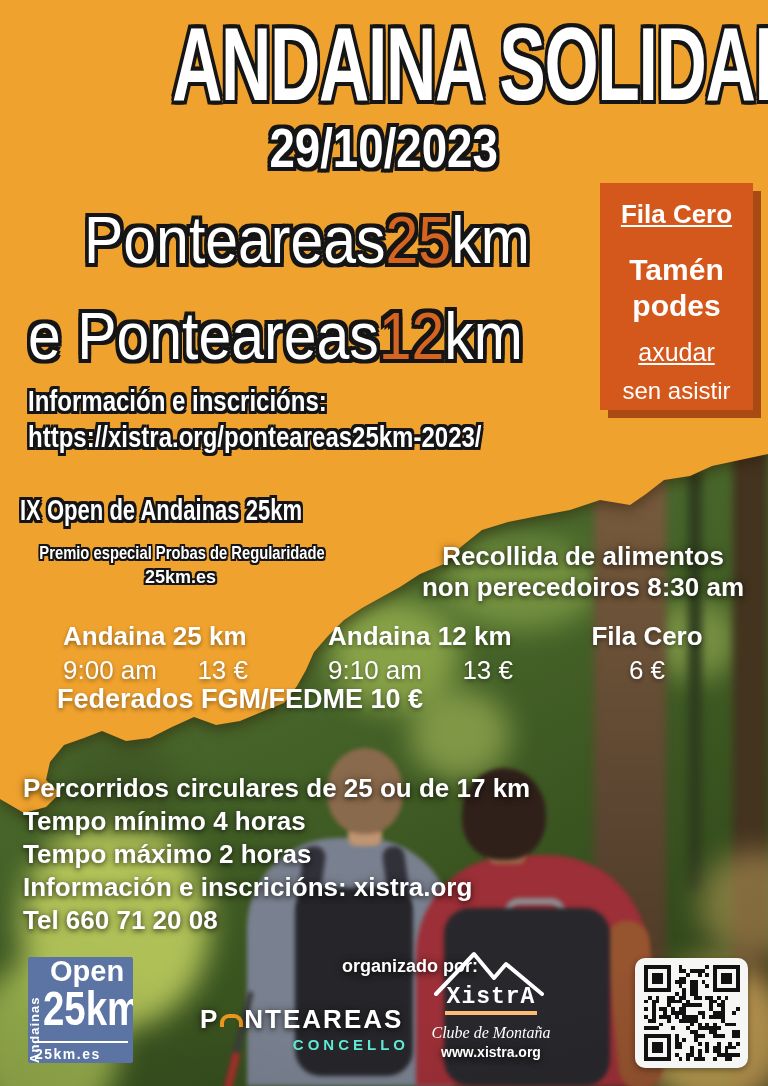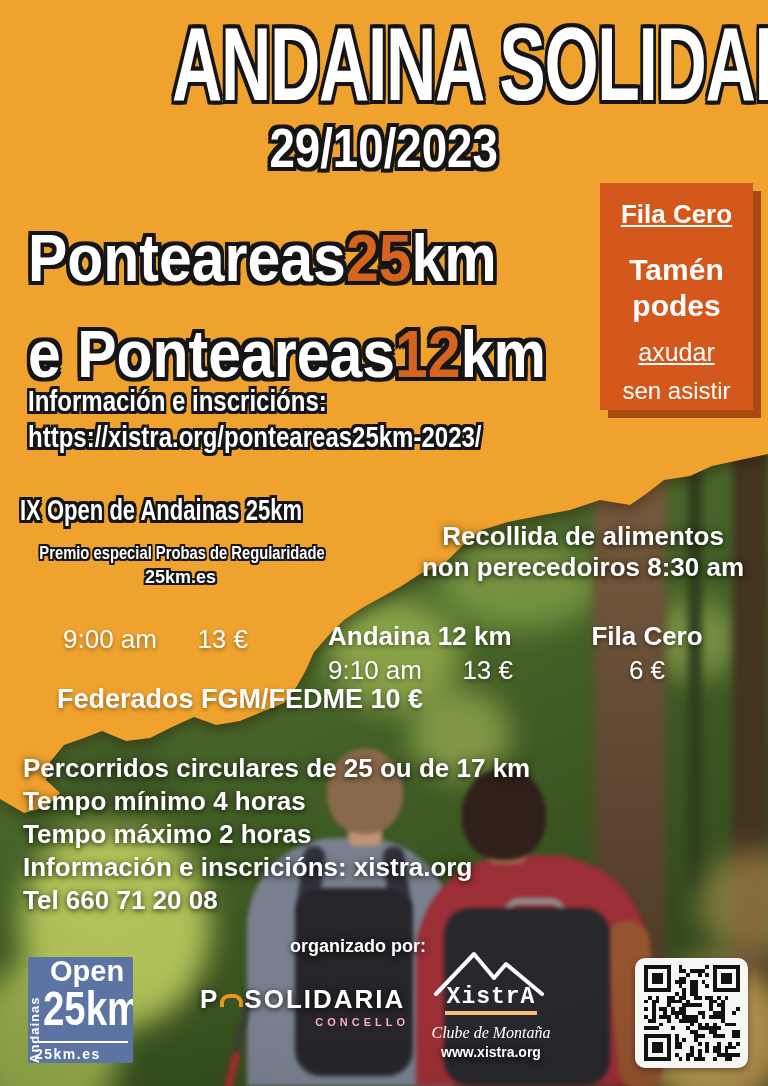--- a/index.html
+++ b/index.html
@@ -42,30 +42,30 @@
   .h2-pack{left:444px;top:908px;width:166px;height:178px;background:#28282c;border-radius:26px;}
   .h2-handle{left:505px;top:898px;width:46px;height:26px;border:7px solid #8d8d90;border-radius:14px;background:transparent;}
   .vignette{position:absolute;inset:0;background:radial-gradient(120% 90% at 50% 40%,rgba(0,0,0,0) 60%,rgba(0,0,0,.25) 100%);}
   
   .tear{position:absolute;left:0;top:0;filter:drop-shadow(0 5px 7px rgba(40,20,0,.45));}
   
   .ow{color:#fff;}
   .ol2{text-shadow:-2px -2px 0 #151515,2px -2px 0 #151515,-2px 2px 0 #151515,2px 2px 0 #151515,-2px 0 0 #151515,2px 0 0 #151515,0 -2px 0 #151515,0 2px 0 #151515;}
   .ol3{text-shadow:-3px -3px 0 #151515,3px -3px 0 #151515,-3px 3px 0 #151515,3px 3px 0 #151515,-3px 0 0 #151515,3px 0 0 #151515,0 -3px 0 #151515,0 3px 0 #151515;}
   .ol4{text-shadow:-4px -4px 0 #151515,4px -4px 0 #151515,-4px 4px 0 #151515,4px 4px 0 #151515,-4px 0 0 #151515,4px 0 0 #151515,0 -4px 0 #151515,0 4px 0 #151515;}
-  .soft{text-shadow:0 2px 5px rgba(0,0,0,.55),0 0 10px rgba(0,0,0,.35);}
+  .soft{text-shadow:0 2px 5px rgba(0,0,0,.55),0 0 10px rgba(0,0,0,.35);margin-top:20px;}
   .abs{position:absolute;}
   .cx{left:0;width:768px;text-align:center;}
   .sq{display:inline-block;white-space:nowrap;}
   
   .title{top:12px;font-size:104px;line-height:1;font-weight:900;}
   .title .sq{transform:scaleX(.67);letter-spacing:-2px;}
   .date{top:116px;font-size:55px;font-weight:800;}
   .date .sq{transform:scaleX(.83);}
-  .events{left:28px;top:210px;font-size:67px;line-height:96px;font-weight:700;white-space:nowrap;}
+  .events{left:28px;top:192px;font-size:67px;line-height:96px;font-weight:400;white-space:nowrap;text-align:right;}
   .events .sq{transform:scaleX(.88);transform-origin:left;}
   .hl{color:#d4641f;}
   .infoblk{left:28px;top:383px;font-size:30px;font-weight:800;line-height:36px;white-space:nowrap;}
   .infoblk .sq{transform:scaleX(.8);transform-origin:left;}
   
   .fila-box{left:600px;top:183px;width:153px;height:227px;background:#d4581b;box-shadow:8px 8px 0 #a84a12;text-align:center;color:#fff;}
   .fb-title{margin-top:16px;font-size:26px;font-weight:700;text-decoration:underline;}
   .fb-l1{margin-top:22px;font-size:30px;font-weight:800;line-height:36px;}
   .fb-l2{font-size:30px;font-weight:800;line-height:36px;}
   .fb-l3{margin-top:14px;font-size:25px;font-weight:400;text-decoration:underline;}
@@ -84,25 +84,25 @@
   .pcol .val{margin-top:3px;font-size:26px;display:flex;justify-content:space-between;}
   .c1{left:63px;width:185px;}
   .c2{left:328px;width:185px;}
   .c3{left:583px;width:128px;text-align:center;}
   .c3 .val{display:block;}
   .federados{left:57px;top:684px;font-size:27px;font-weight:700;color:#fff;white-space:nowrap;}
   .pshadow{text-shadow:0 2px 4px rgba(0,0,0,.4);}
   
   .details{left:23px;top:752px;font-size:26px;font-weight:700;line-height:33px;color:#fff;white-space:nowrap;}
   
-  .organizado{left:238px;top:936px;width:240px;text-align:center;font-size:18px;font-weight:700;color:#fff;}
+  .organizado{left:238px;top:936px;width:240px;text-align:right;font-size:18px;font-weight:700;color:#fff;}
   .pont-logo{left:200px;top:984px;width:215px;color:#fff;}
   .pont-row{font-size:26px;font-weight:800;letter-spacing:2px;white-space:nowrap;}
   .arch{display:inline-block;width:15px;height:9px;border:4px solid #e9961e;border-bottom:none;border-radius:9px 9px 0 0;margin:0 1px 1px 1px;}
-  .concello{margin-top:1px;text-align:right;padding-right:6px;font-size:11px;font-weight:700;letter-spacing:4px;color:#f9a8d4;}
+  .concello{margin-top:1px;text-align:right;padding-right:6px;font-size:15px;font-weight:700;letter-spacing:4px;color:#5eead4;}
   .xistra{left:420px;top:948px;width:142px;text-align:center;color:#fff;}
   .x-mtn{display:block;margin:0 auto -12px auto;}
   .x-name{font-family:Liberation Mono, monospace;font-size:23px;font-weight:700;letter-spacing:1px;border-bottom:4px solid #fdba74;padding:0 2px 1px 2px;}
   .x-sub{font-family:"Liberation Serif",serif;font-style:italic;font-size:16px;margin-top:14px;}
   .x-web{font-size:14px;font-weight:700;margin-top:2px;}
   
   .open-logo{left:28px;top:957px;width:105px;height:106px;background:#5b74a3;border-radius:2px;color:#fff;overflow:hidden;}
   .olg-open{position:absolute;top:-2px;left:22px;font-size:29px;font-weight:800;}
   .olg-side{position:absolute;left:-1px;top:24px;height:82px;writing-mode:vertical-rl;transform:rotate(180deg);font-size:13px;font-weight:700;letter-spacing:1px;}
   .olg-big{position:absolute;top:24px;left:15px;font-size:48px;font-weight:800;transform:scaleX(.8);transform-origin:left;}
@@ -190,20 +190,21 @@
   <div class="abs open-web ow ol2">
     <span class="sq">25km.es</span>
   </div>
 
   <div class="abs recollida ow soft">
     <div>Recollida de alimentos</div>
     <div>non perecedoiros 8:30 am</div>
   </div>
 
   <div class="abs pcol c1 pshadow">
+    <div class="lbl">Andaina 25 km</div>
     <div class="val">
         <span>9:00 am</span>
         <span>13 €</span>
       </div>
   </div>
   <div class="abs pcol c2 pshadow">
     <div class="lbl">Andaina 12 km</div>
     <div class="val">
         <span>9:10 am</span>
         <span>13 €</span>
@@ -220,21 +221,21 @@
     <div>Tempo mínimo 4 horas</div>
     <div>Tempo máximo 2 horas</div>
     <div>Información e inscricións: xistra.org</div>
     <div>Tel 660 71 20 08</div>
   </div>
 
   <div class="abs organizado soft">organizado por:</div>
 
   <div class="abs pont-logo">
     <div class="pont-row soft">
-      <span>P</span><span class="arch"></span><span>SOLIDARIA</span>
+      <span>P</span><span class="arch"></span><span>NTEAREAS</span>
     </div>
     <div class="concello">CONCELLO</div>
   </div>
 
   <div class="abs xistra">
     <svg class="x-mtn" width="122" height="48" viewBox="0 0 122 48">
       <path d="M6,46 L44,6 L64,30 L76,16 L112,46" fill="none" stroke="#ffffff" stroke-width="4" stroke-linejoin="round" stroke-linecap="round"></path>
     </svg>
     <div><span class="x-name">XistrA</span></div>
     <div class="x-sub">Clube de Montaña</div>

